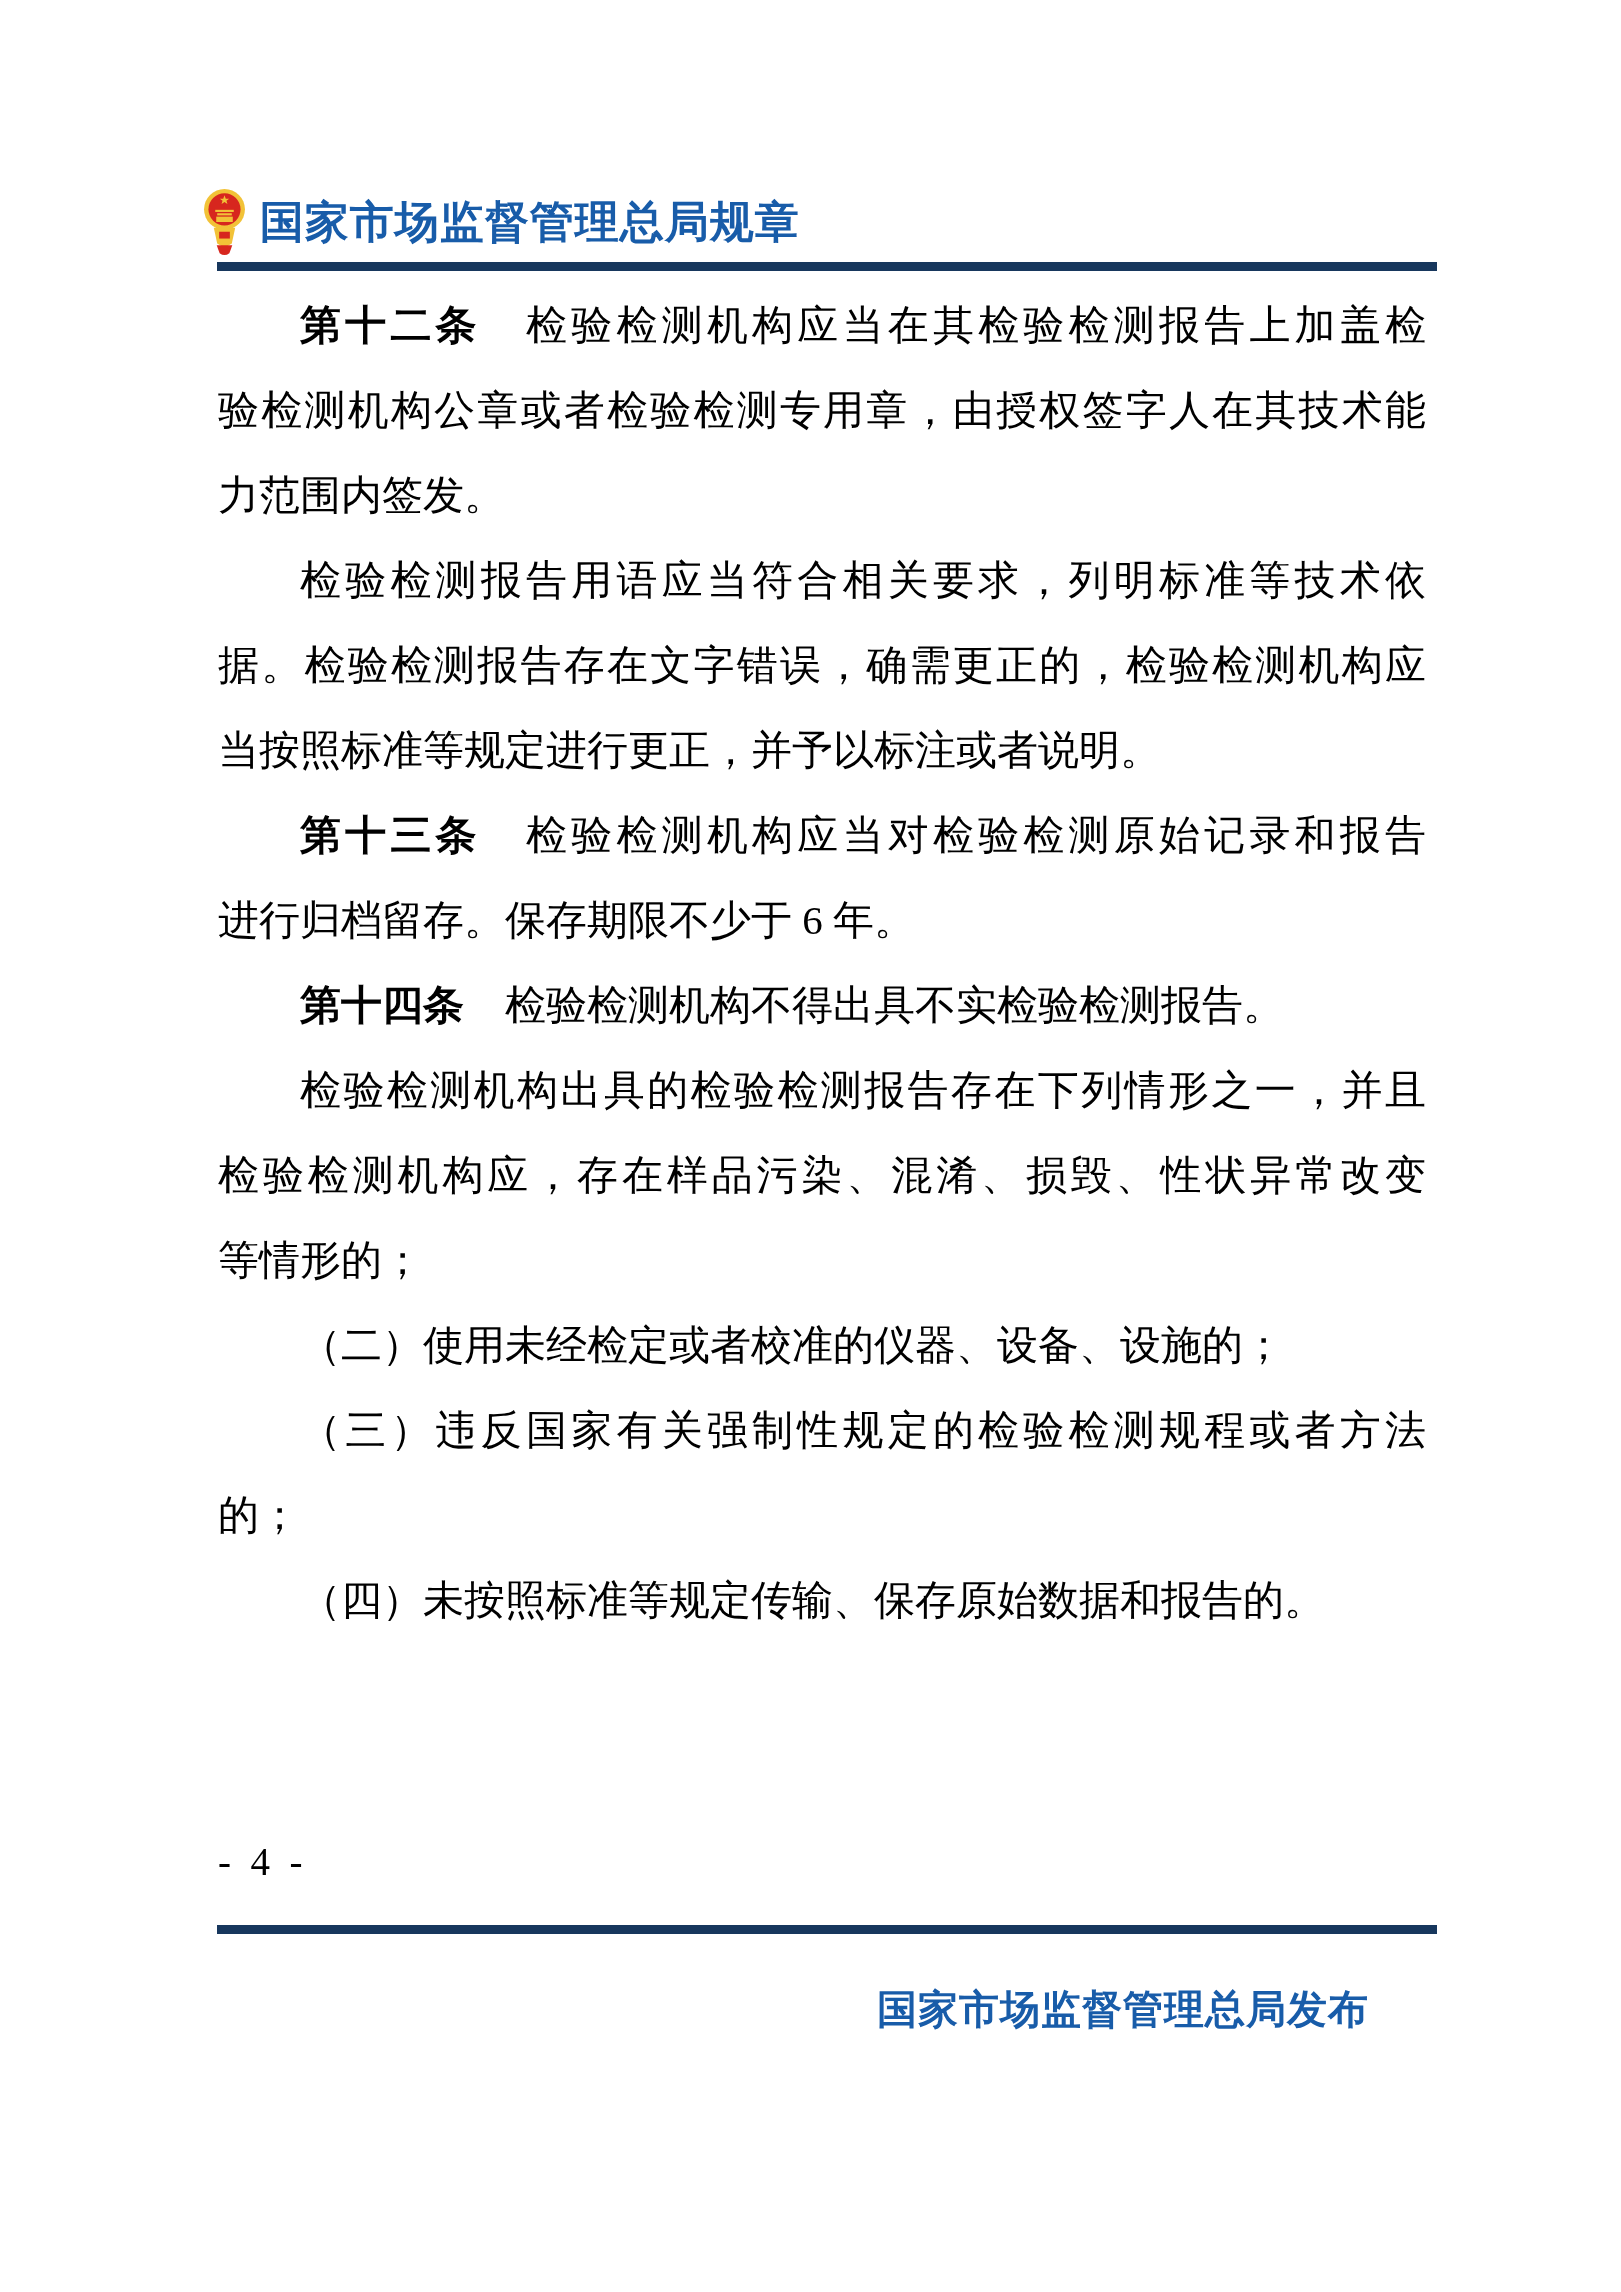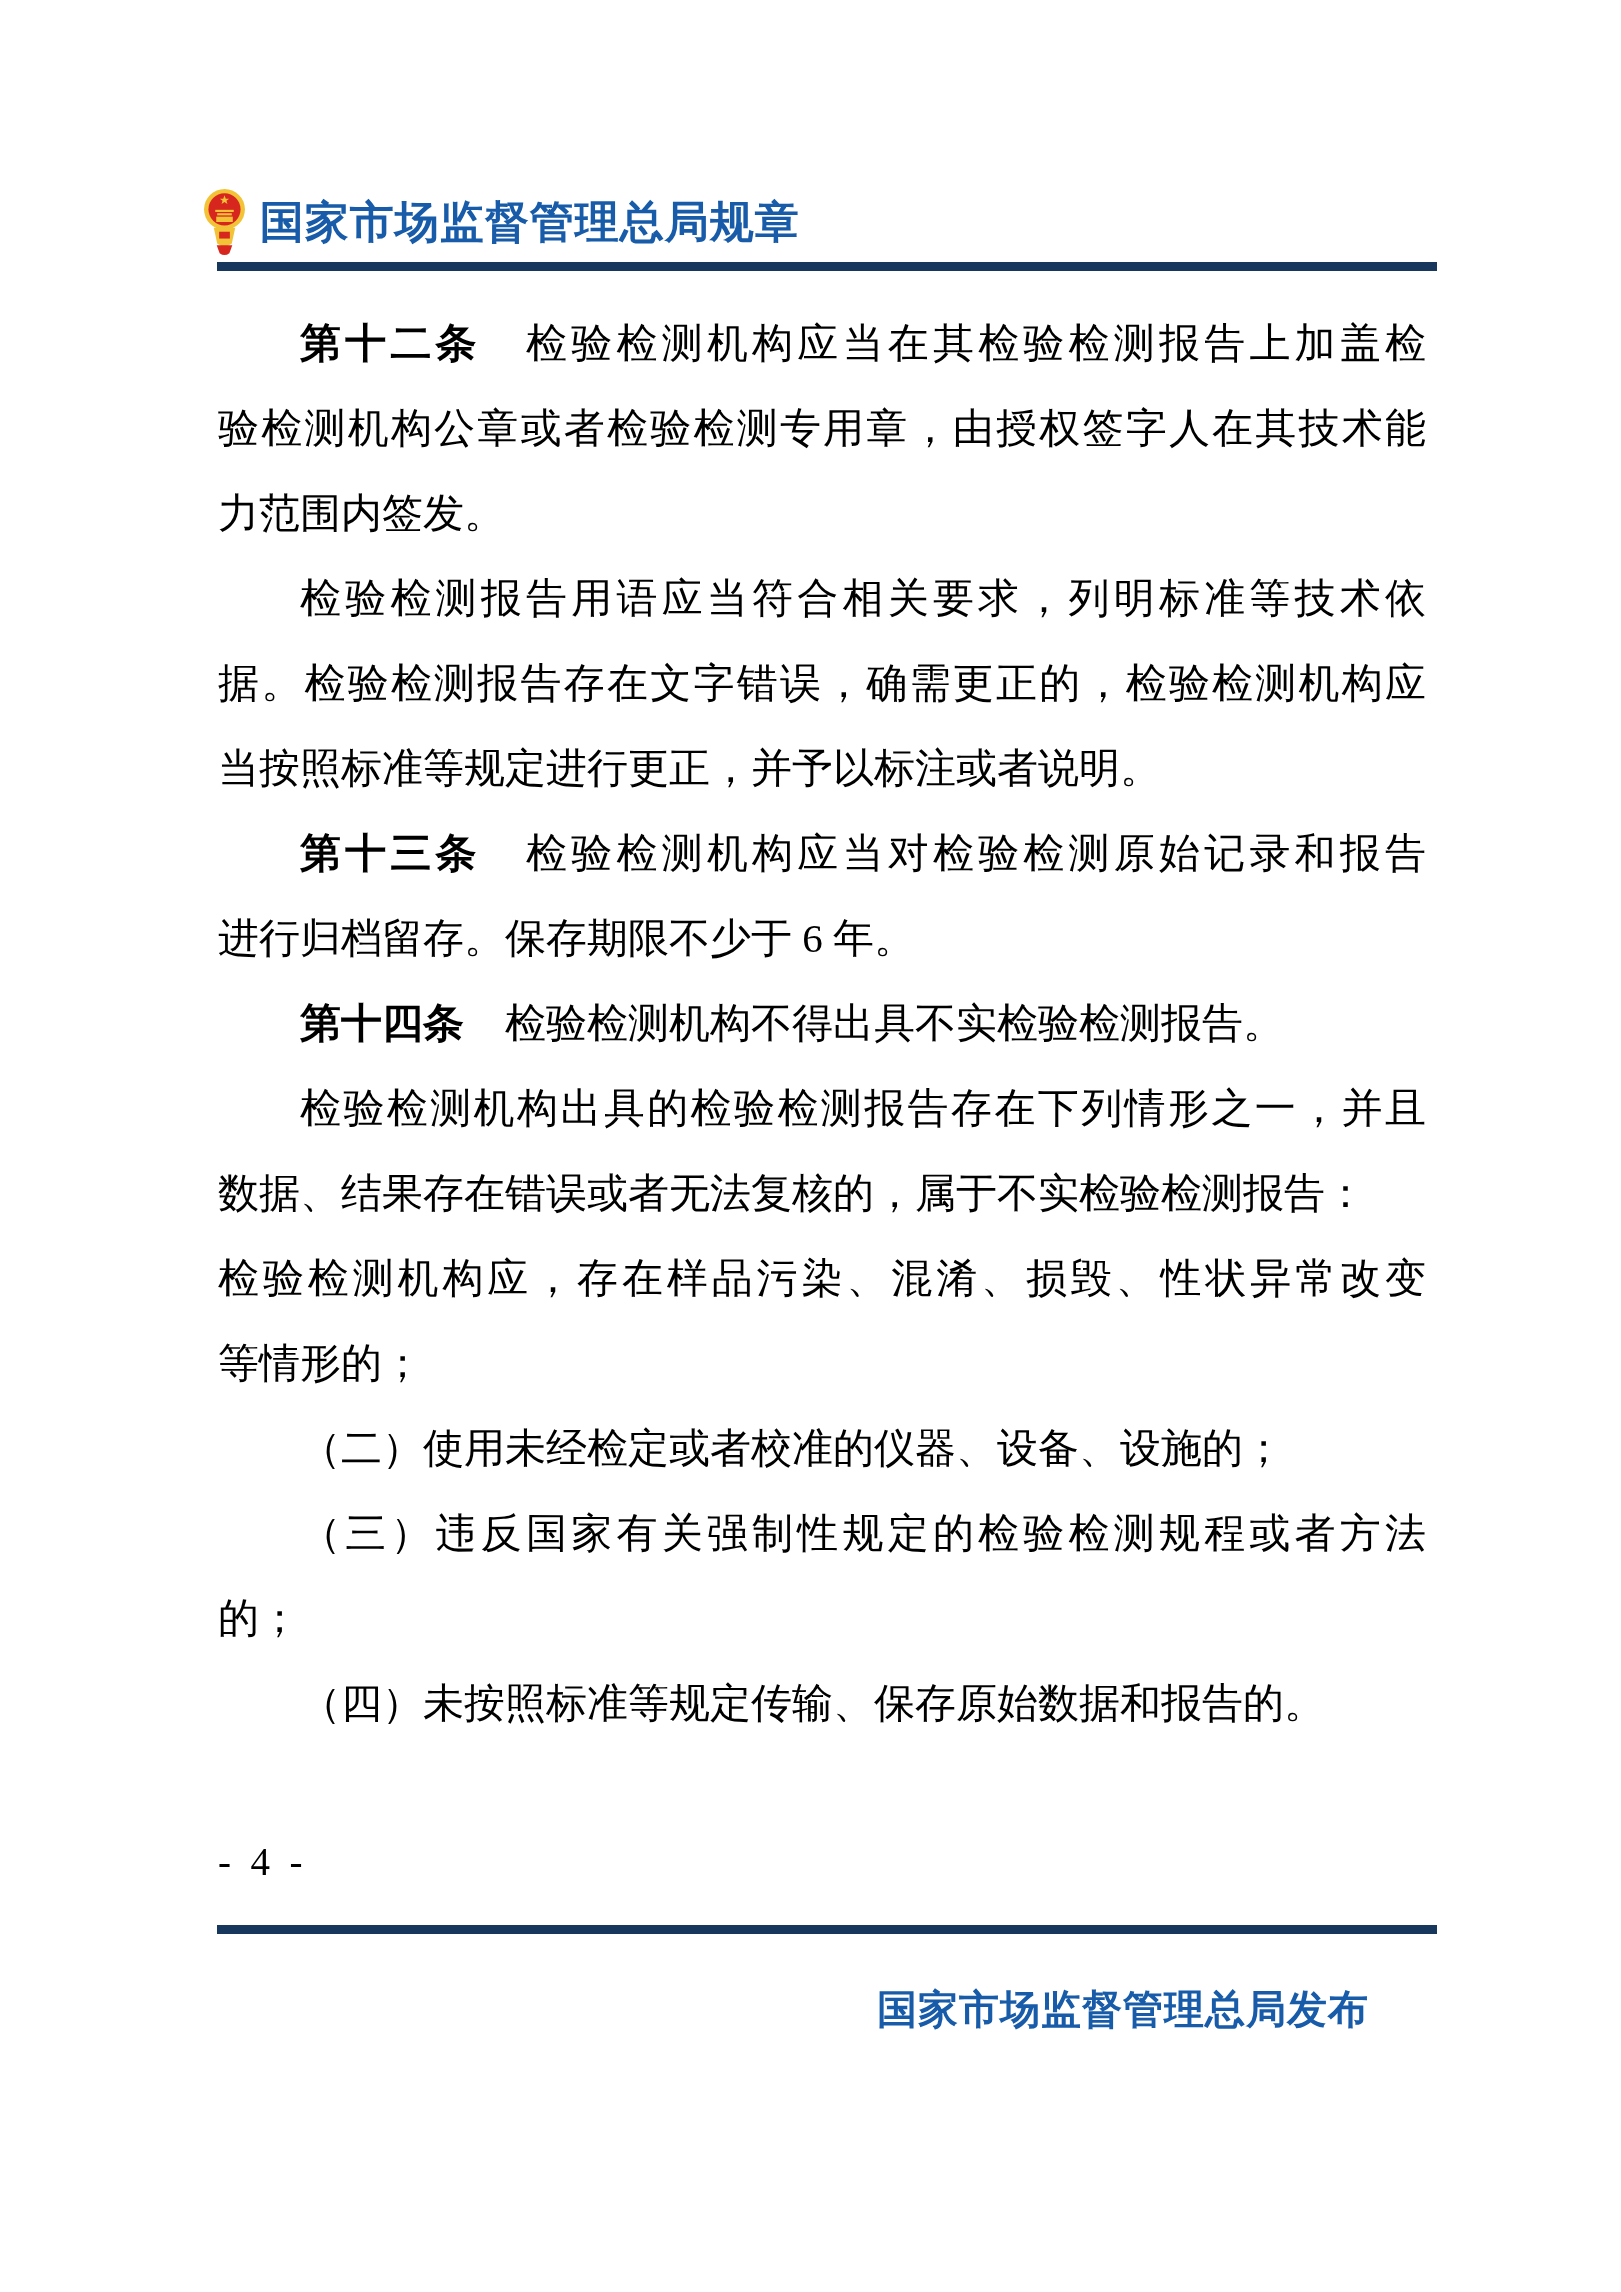--- a/index.html
+++ b/index.html
@@ -11,21 +11,21 @@
   .page{position:absolute;inset:0;background:#fff;overflow:hidden;}
   .header{position:absolute;left:203px;top:182px;height:80px;display:flex;align-items:center;}
   .emblem{width:43px;height:74px;margin-right:13.7px;flex:0 0 auto;}
   .title{
     font-family:"Liberation Sans","DejaVu Sans",sans-serif;font-weight:700;
     font-size:44px;color:var(--title-blue);letter-spacing:1px;margin:0;white-space:nowrap;
   }
   .rule{position:absolute;left:217px;width:1220px;height:8.8px;background:var(--rule-navy);}
   .header-rule{top:262px;}
   .footer-rule{top:1925px;}
-  .doc-body{position:absolute;left:218px;top:301px;width:1208px;}
+  .doc-body{position:absolute;left:218px;top:283px;width:1208px;}
   .line{
     margin:0;font-size:41px;line-height:85px;height:85px;color:#000;
     text-align:justify;text-justify:inter-character;white-space:normal;overflow:visible;
   }
   .line.fill{text-align-last:justify;}
   .line.indent{text-indent:82px;}
   .term{font-weight:700;font-family:"Liberation Sans","DejaVu Sans",sans-serif;}
   .term-gap{display:inline-block;width:41px;}
   .page-number{position:absolute;left:218px;top:1839px;font-size:39px;line-height:45px;color:#000;letter-spacing:4.9px;}
   .publisher{
@@ -59,21 +59,20 @@
       <p class="line indent fill"><span class="term">第十二条</span><span class="term-gap"></span><span>检验检测机构应当在其检验检测报告上加盖检</span></p>
       <p class="line fill"><span>验检测机构公章或者检验检测专用章，由授权签字人在其技术能</span></p>
       <p class="line"><span>力范围内签发。</span></p>
       <p class="line indent fill"><span>检验检测报告用语应当符合相关要求，列明标准等技术依</span></p>
       <p class="line fill"><span>据。检验检测报告存在文字错误，确需更正的，检验检测机构应</span></p>
       <p class="line"><span>当按照标准等规定进行更正，并予以标注或者说明。</span></p>
       <p class="line indent fill"><span class="term">第十三条</span><span class="term-gap"></span><span>检验检测机构应当对检验检测原始记录和报告</span></p>
       <p class="line"><span>进行归档留存。保存期限不少于 6 年。</span></p>
       <p class="line indent"><span class="term">第十四条</span><span class="term-gap"></span><span>检验检测机构不得出具不实检验检测报告。</span></p>
       <p class="line indent fill"><span>检验检测机构出具的检验检测报告存在下列情形之一，并且</span></p>
-      <p class="line"><span>数据、结果存在错误或者无法复核的，属于不实检验检测报告：</span></p>
       <p class="line fill"><span>检验检测机构应，存在样品污染、混淆、损毁、性状异常改变</span></p>
       <p class="line"><span>等情形的；</span></p>
       <p class="line indent"><span>（二）使用未经检定或者校准的仪器、设备、设施的；</span></p>
       <p class="line indent fill"><span>（三）违反国家有关强制性规定的检验检测规程或者方法</span></p>
       <p class="line"><span>的；</span></p>
       <p class="line indent"><span>（四）未按照标准等规定传输、保存原始数据和报告的。</span></p>
     </main>
 
   <div class="page-number">- 4 -</div>
 

